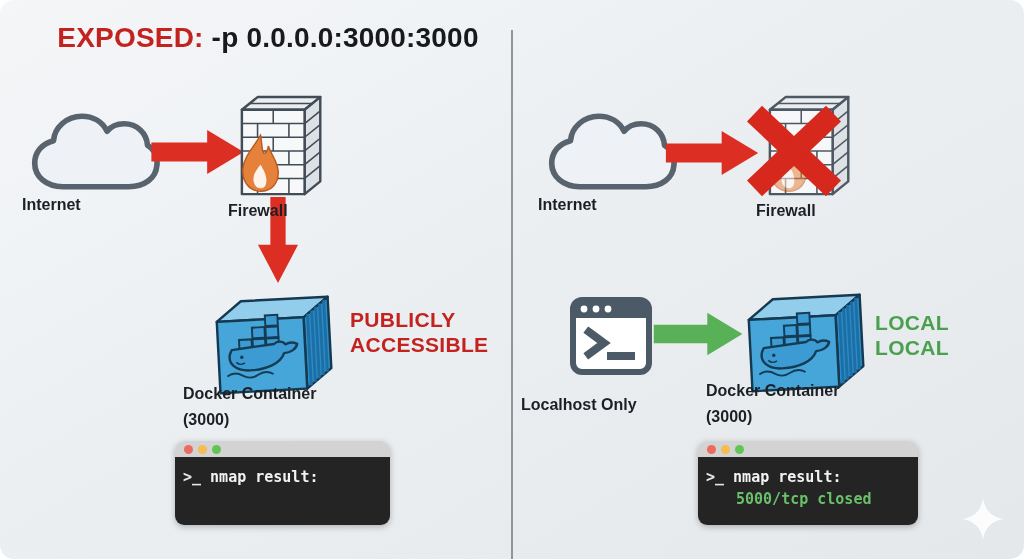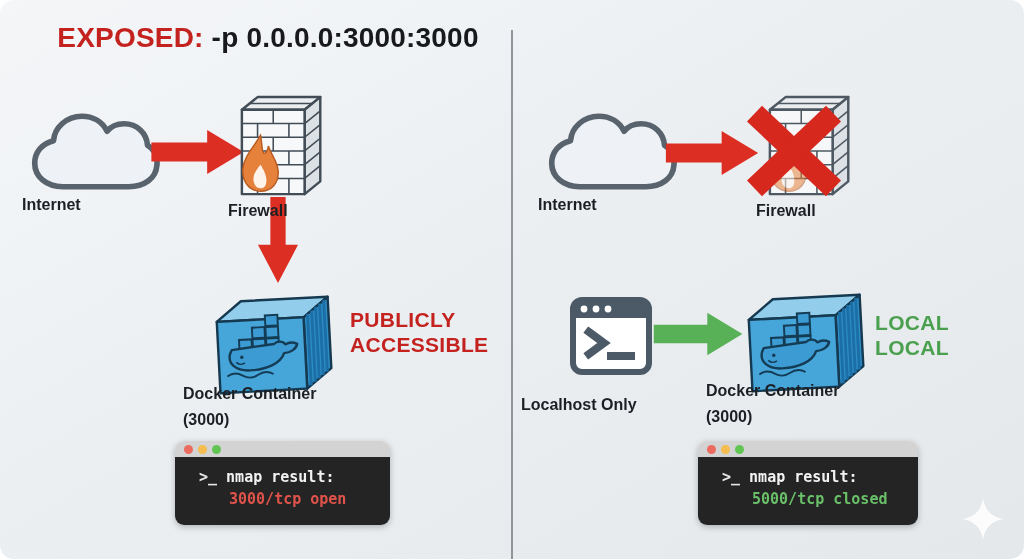--- a/index.html
+++ b/index.html
@@ -27,21 +27,21 @@
   
   .arrow-red{color:#dd2e23;}
   .arrow-green{color:#58b156;}
   .x-red{color:#d7281e;}
 
   
   .terminal{width:215px;height:84px;border-radius:9px;box-shadow:0 2px 6px rgba(0,0,0,.25);}
   .term-bar{height:16px;background:#d3d3d3;border-radius:9px 9px 0 0;display:flex;align-items:center;padding-left:9px;gap:5px;}
   .dot{width:9px;height:9px;border-radius:50%;display:inline-block;}
   .dot.r{background:#ed6a5e;}.dot.y{background:#f5bd4f;}.dot.g{background:#61c554;}
-  .term-body{height:68px;background:#242424;border-radius:0 0 9px 9px;padding:9px 0 0 24px;box-sizing:border-box;
+  .term-body{height:68px;background:#242424;border-radius:0 0 9px 9px;padding:9px 0 0 8px;box-sizing:border-box;
     font-family:"DejaVu Sans Mono",monospace;font-size:15px;font-weight:bold;line-height:22px;color:#f2f2f2;}
   .prompt{color:#e8e8e8;}
   .st-open{color:#e0534b;padding-left:30px;}
   .st-closed{color:#6abf69;padding-left:30px;}
 
   svg{display:block;}
 </style>
 </head>
 <body>
 
@@ -171,21 +171,20 @@
   </div>
 
   <div class="abs terminal" style="left:175px;top:441px;">
     <div class="term-bar">
       <span class="dot r"></span>
       <span class="dot y"></span>
       <span class="dot g"></span>
     </div>
     <div class="term-body">
       <div><span class="prompt">&gt;_</span><span style="white-space:pre;"> nmap result:</span></div>
-      <div class="st-open">3000/tcp open</div>
     </div>
   </div>
 
 
   <svg class="abs" style="left:543px;top:104px;" width="134" height="94" viewBox="0 0 140 100">
       <use href="#sym-cloud"></use>
     </svg>
   <div class="abs lbl" style="left:538px;top:192px;width:140px;">Internet</div>
 
   <svg class="abs arrow-red" style="left:663px;top:128px;" width="100" height="50" viewBox="0 0 98 52">

